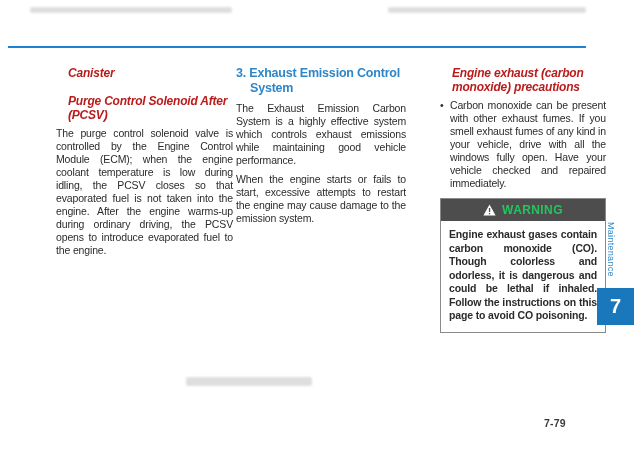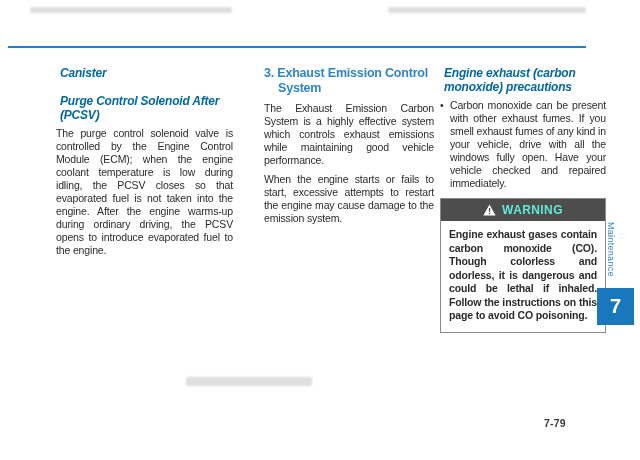--- a/index.html
+++ b/index.html
@@ -32,31 +32,31 @@
   .redact.r1{left:30px;top:7px;width:202px;height:6px;}
   .redact.r2{left:388px;top:7px;width:198px;height:6px;}
   .redact.r3{left:186px;top:377px;width:126px;height:9px;}
   .top-rule{
     position:absolute;left:8px;top:46px;width:578px;height:2px;
     background:var(--rule-blue);
   }
   
   .col{position:absolute;top:66px;}
   .col1{left:56px;width:177px;}
-  .col2{left:236px;width:170px;margin-left:28px;}
+  .col2{left:236px;width:170px;}
   .col3{left:440px;width:166px;}
   .body-text{
     font-size:10.5px;line-height:13px;letter-spacing:-0.15px;
     text-align:justify;text-justify:inter-word;
     color:var(--text-dark);
   }
   .sub-heading{
     font-size:12px;font-weight:bold;font-style:italic;
     line-height:14px;letter-spacing:-0.2px;
-    margin:8px 0 5px 4px;color:#0369a1;
+    margin:8px 0 5px 12px;color:#b91c1c;
   }
   .col1 .sub-heading.first{margin-top:0;}
   .section{margin-bottom:14px;}
   .main-heading{
     color:var(--accent-blue);
     font-size:12.5px;font-weight:bold;line-height:14.5px;
     letter-spacing:-0.2px;
     padding-left:14px;text-indent:-14px;   
     margin-bottom:7px;
   }
@@ -69,21 +69,21 @@
     border:1px solid var(--box-border);
     background:#fff;
     margin-top:6px;
   }
   .warning-header{
     background:var(--warn-header-bg);
     height:22px;
     display:flex;align-items:center;justify-content:center;gap:6px;
   }
   .warning-title{
-    color:#5eead4;font-weight:bold;font-size:12px;letter-spacing:.4px;
+    color:#22c55e;font-weight:bold;font-size:12px;letter-spacing:.4px;
   }
   .warning-icon{display:inline-flex;}
   .warning-body{
     padding:7px 8px 9px 8px;
     font-weight:bold;
     font-size:10.5px;line-height:13.5px;letter-spacing:-0.15px;
     text-align:justify;
   }
   
   .chapter-label{

